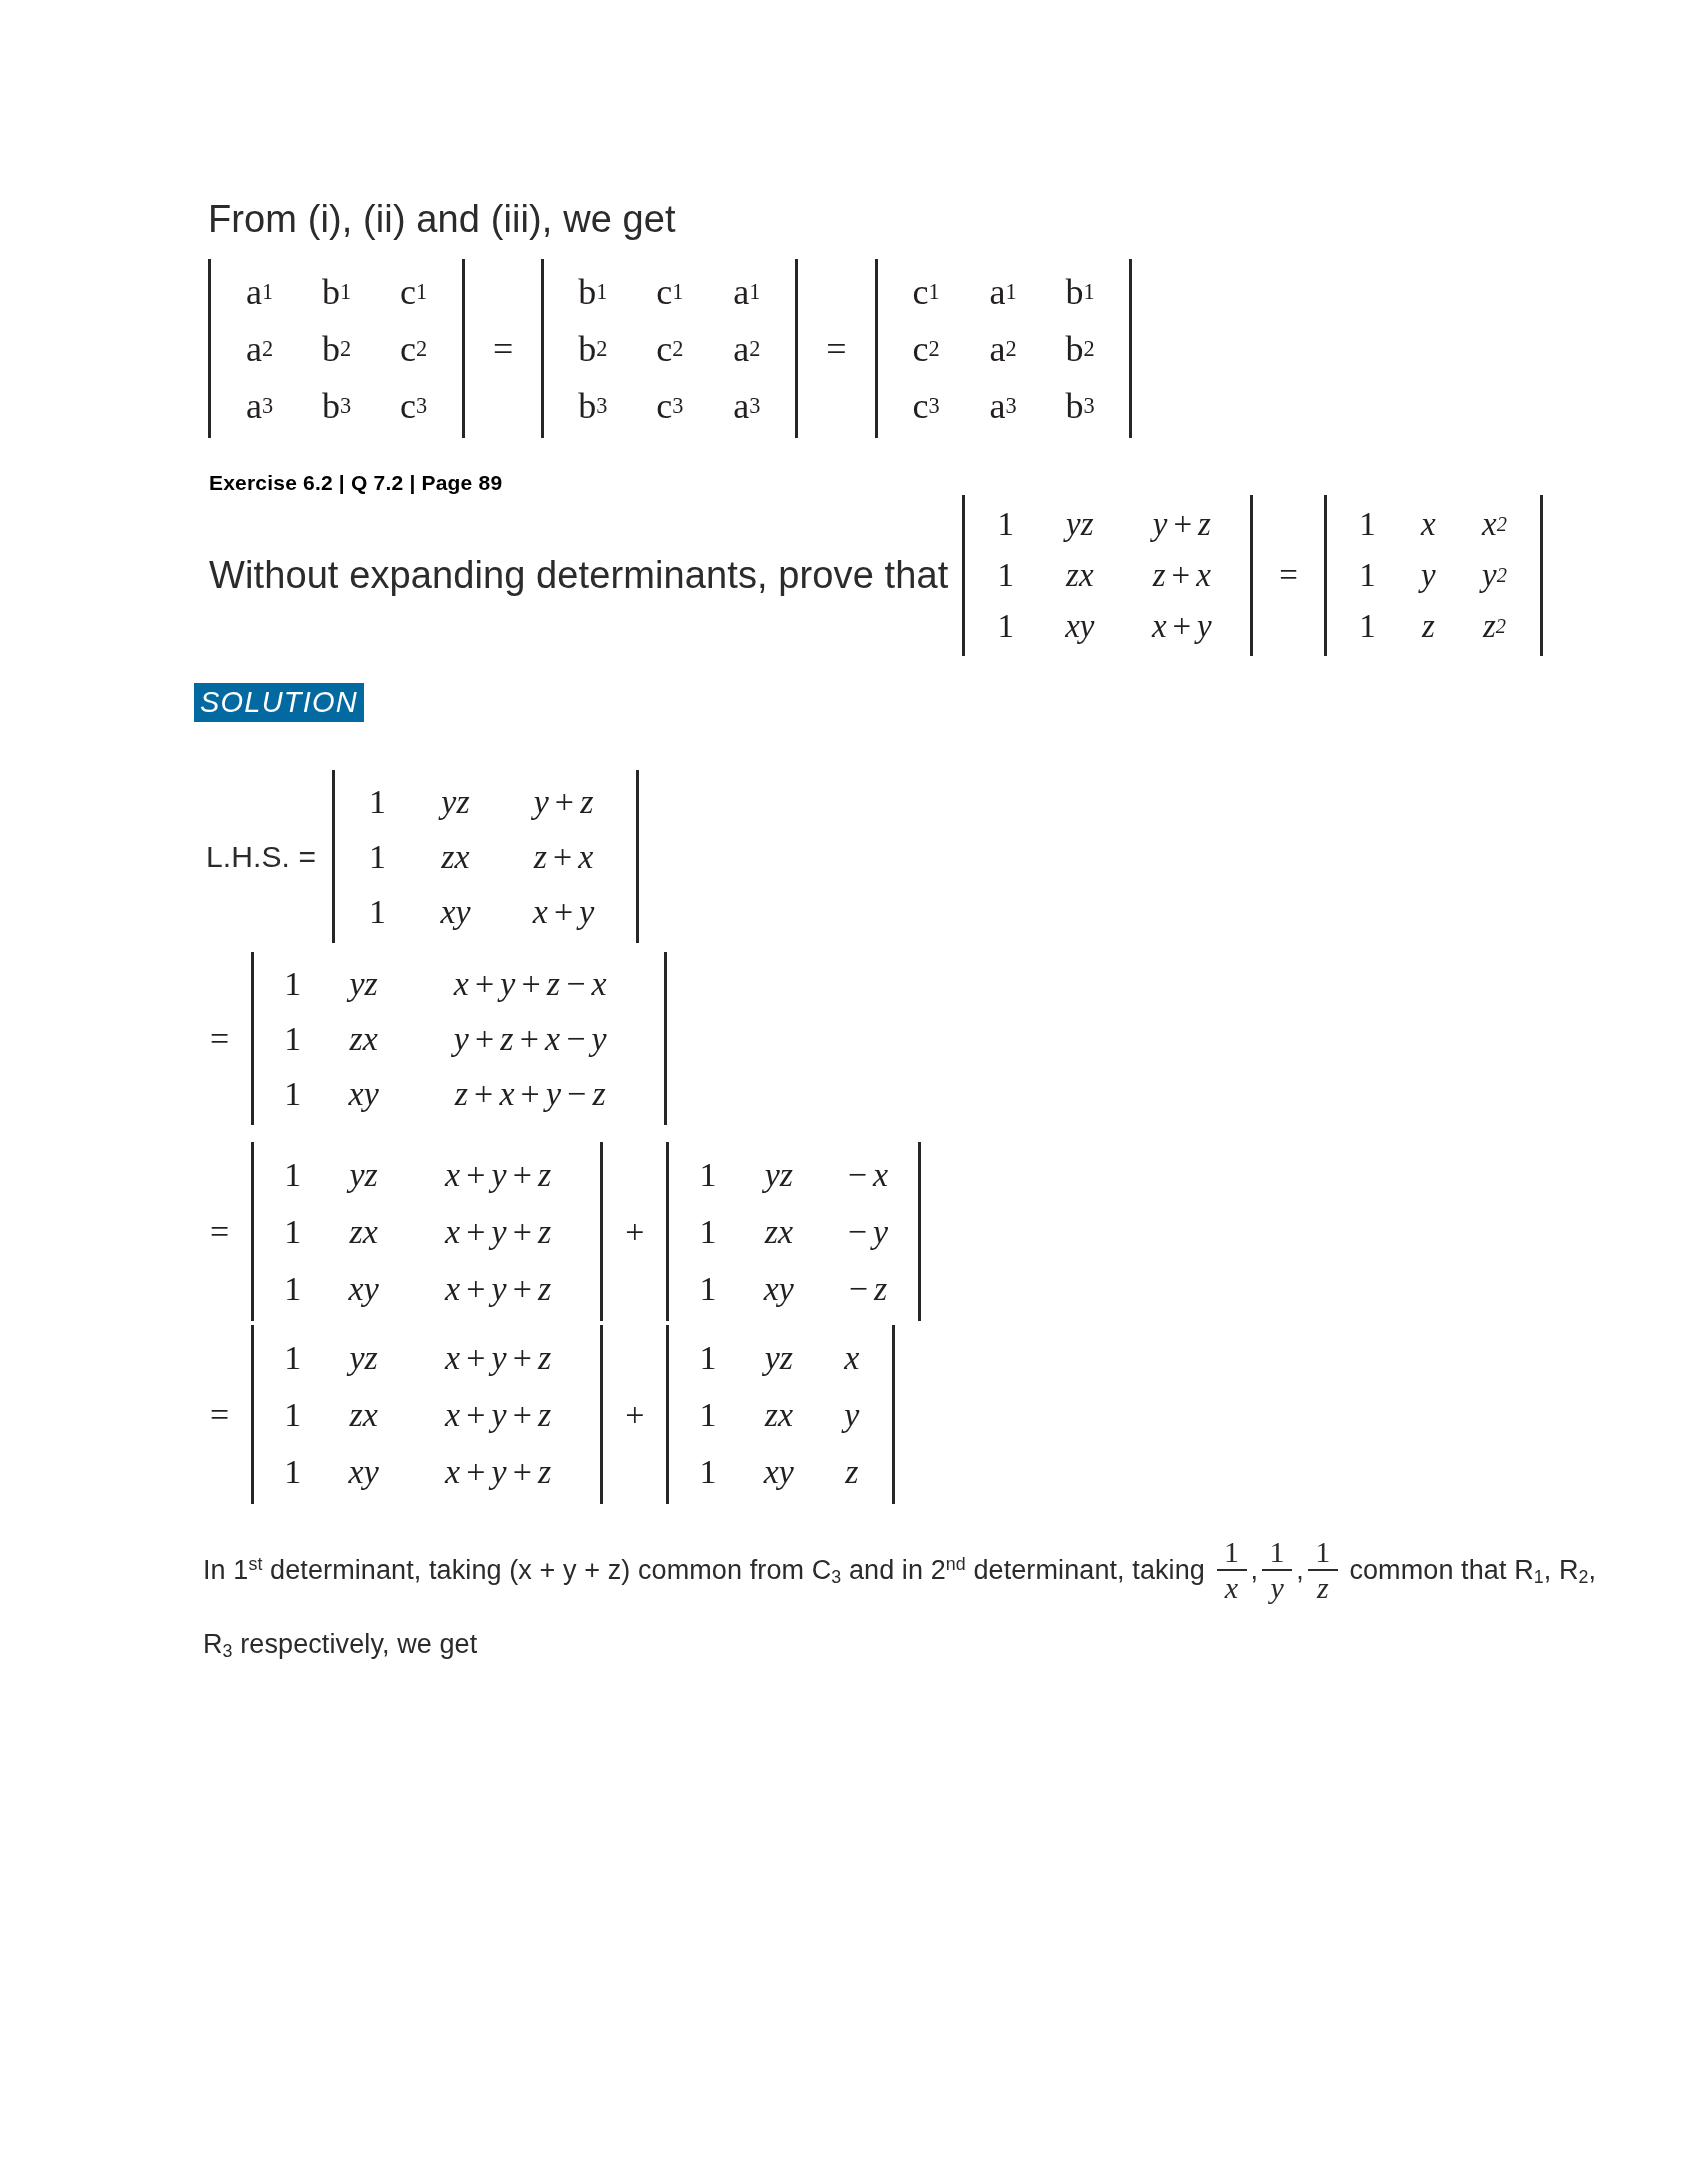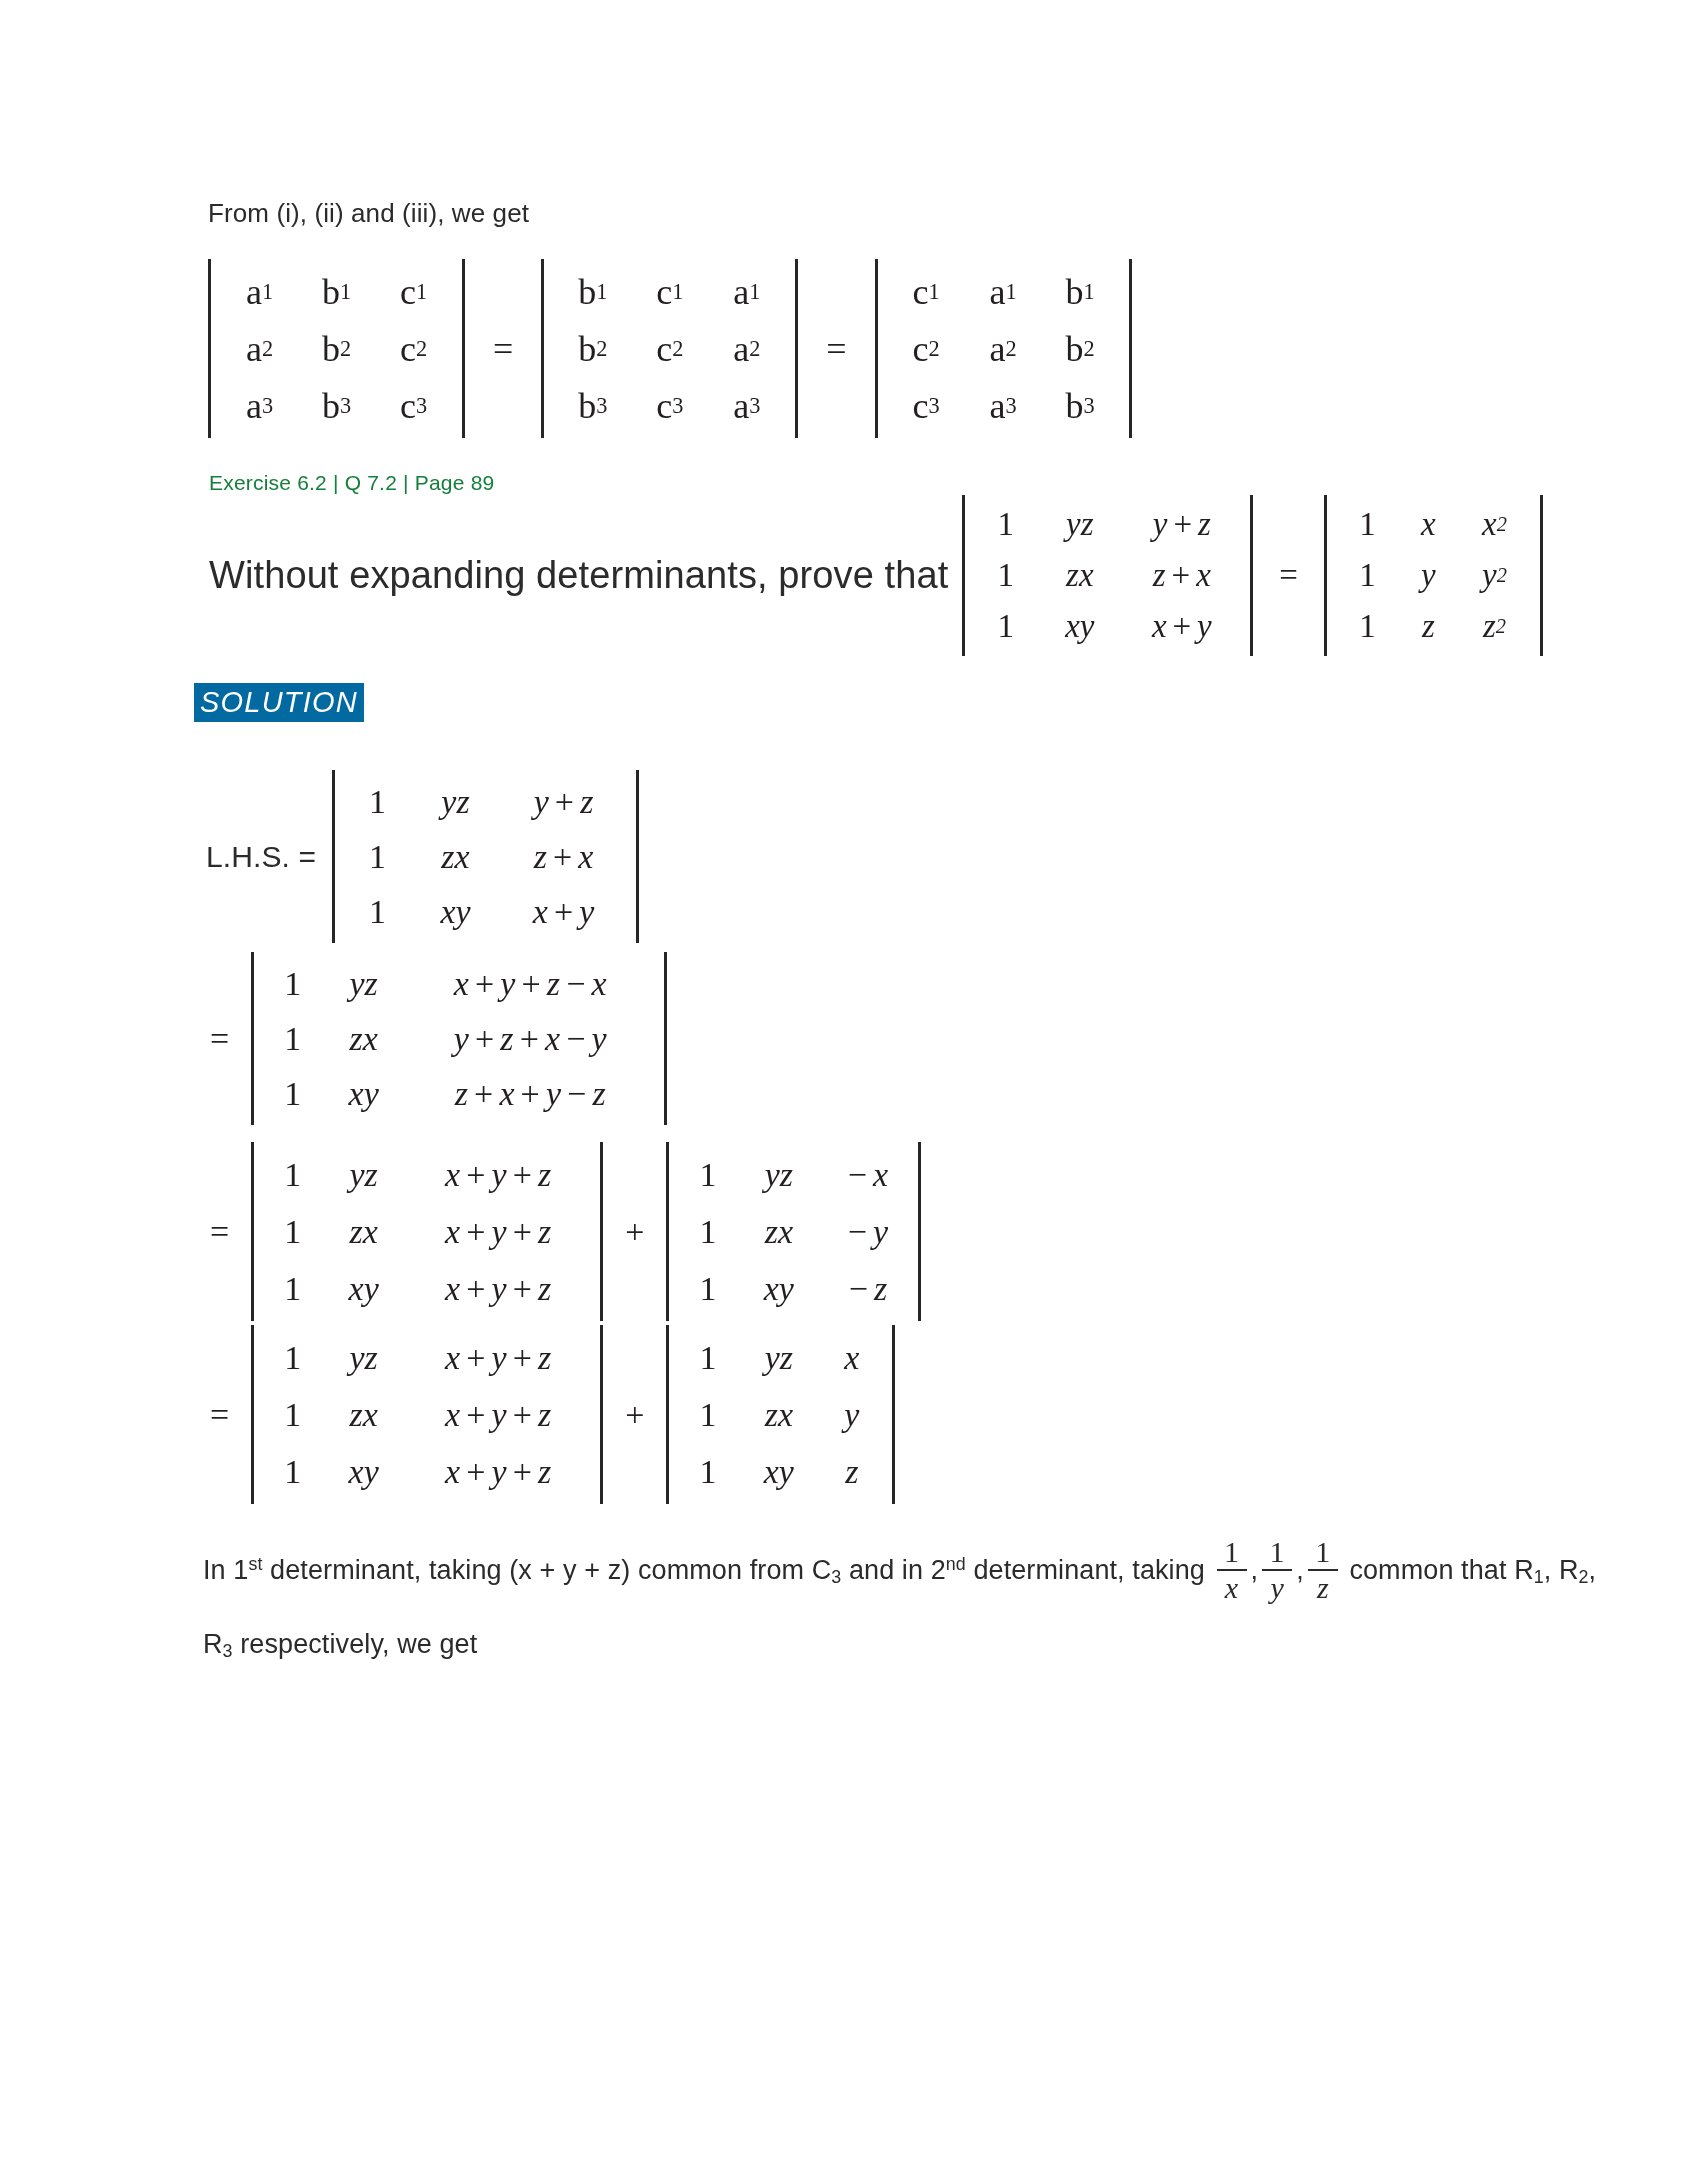--- a/index.html
+++ b/index.html
@@ -86,21 +86,21 @@
     font-style: normal;
     display: inline-block;
     vertical-align: middle;
   }
 
   
   #intro-line {
     position: absolute;
     left: 208px;
     top: 198px;
-    font-size: 26px;
+    font-size: 38px;
   }
   #eq-row-1 {
     position: absolute;
     left: 208px;
     top: 259px;
     display: flex;
     align-items: center;
     gap: 0px;
   }
   #eq-row-1 .det .grid {
@@ -113,22 +113,22 @@
     padding: 0 28px;
   }
 
   
   #exercise-tag {
     position: absolute;
     left: 209px;
     top: 471px;
     font-family: "Liberation Sans", sans-serif;
     font-size: 21px;
-    font-weight: normal;
-    color: #15803d;
+    font-weight: bold;
+    color: #000000;
     letter-spacing: 0.2px;
   }
 
   
   #question-block {
     position: absolute;
     left: 209px;
     top: 495px;
     width: 1267px;
     display: flex;

